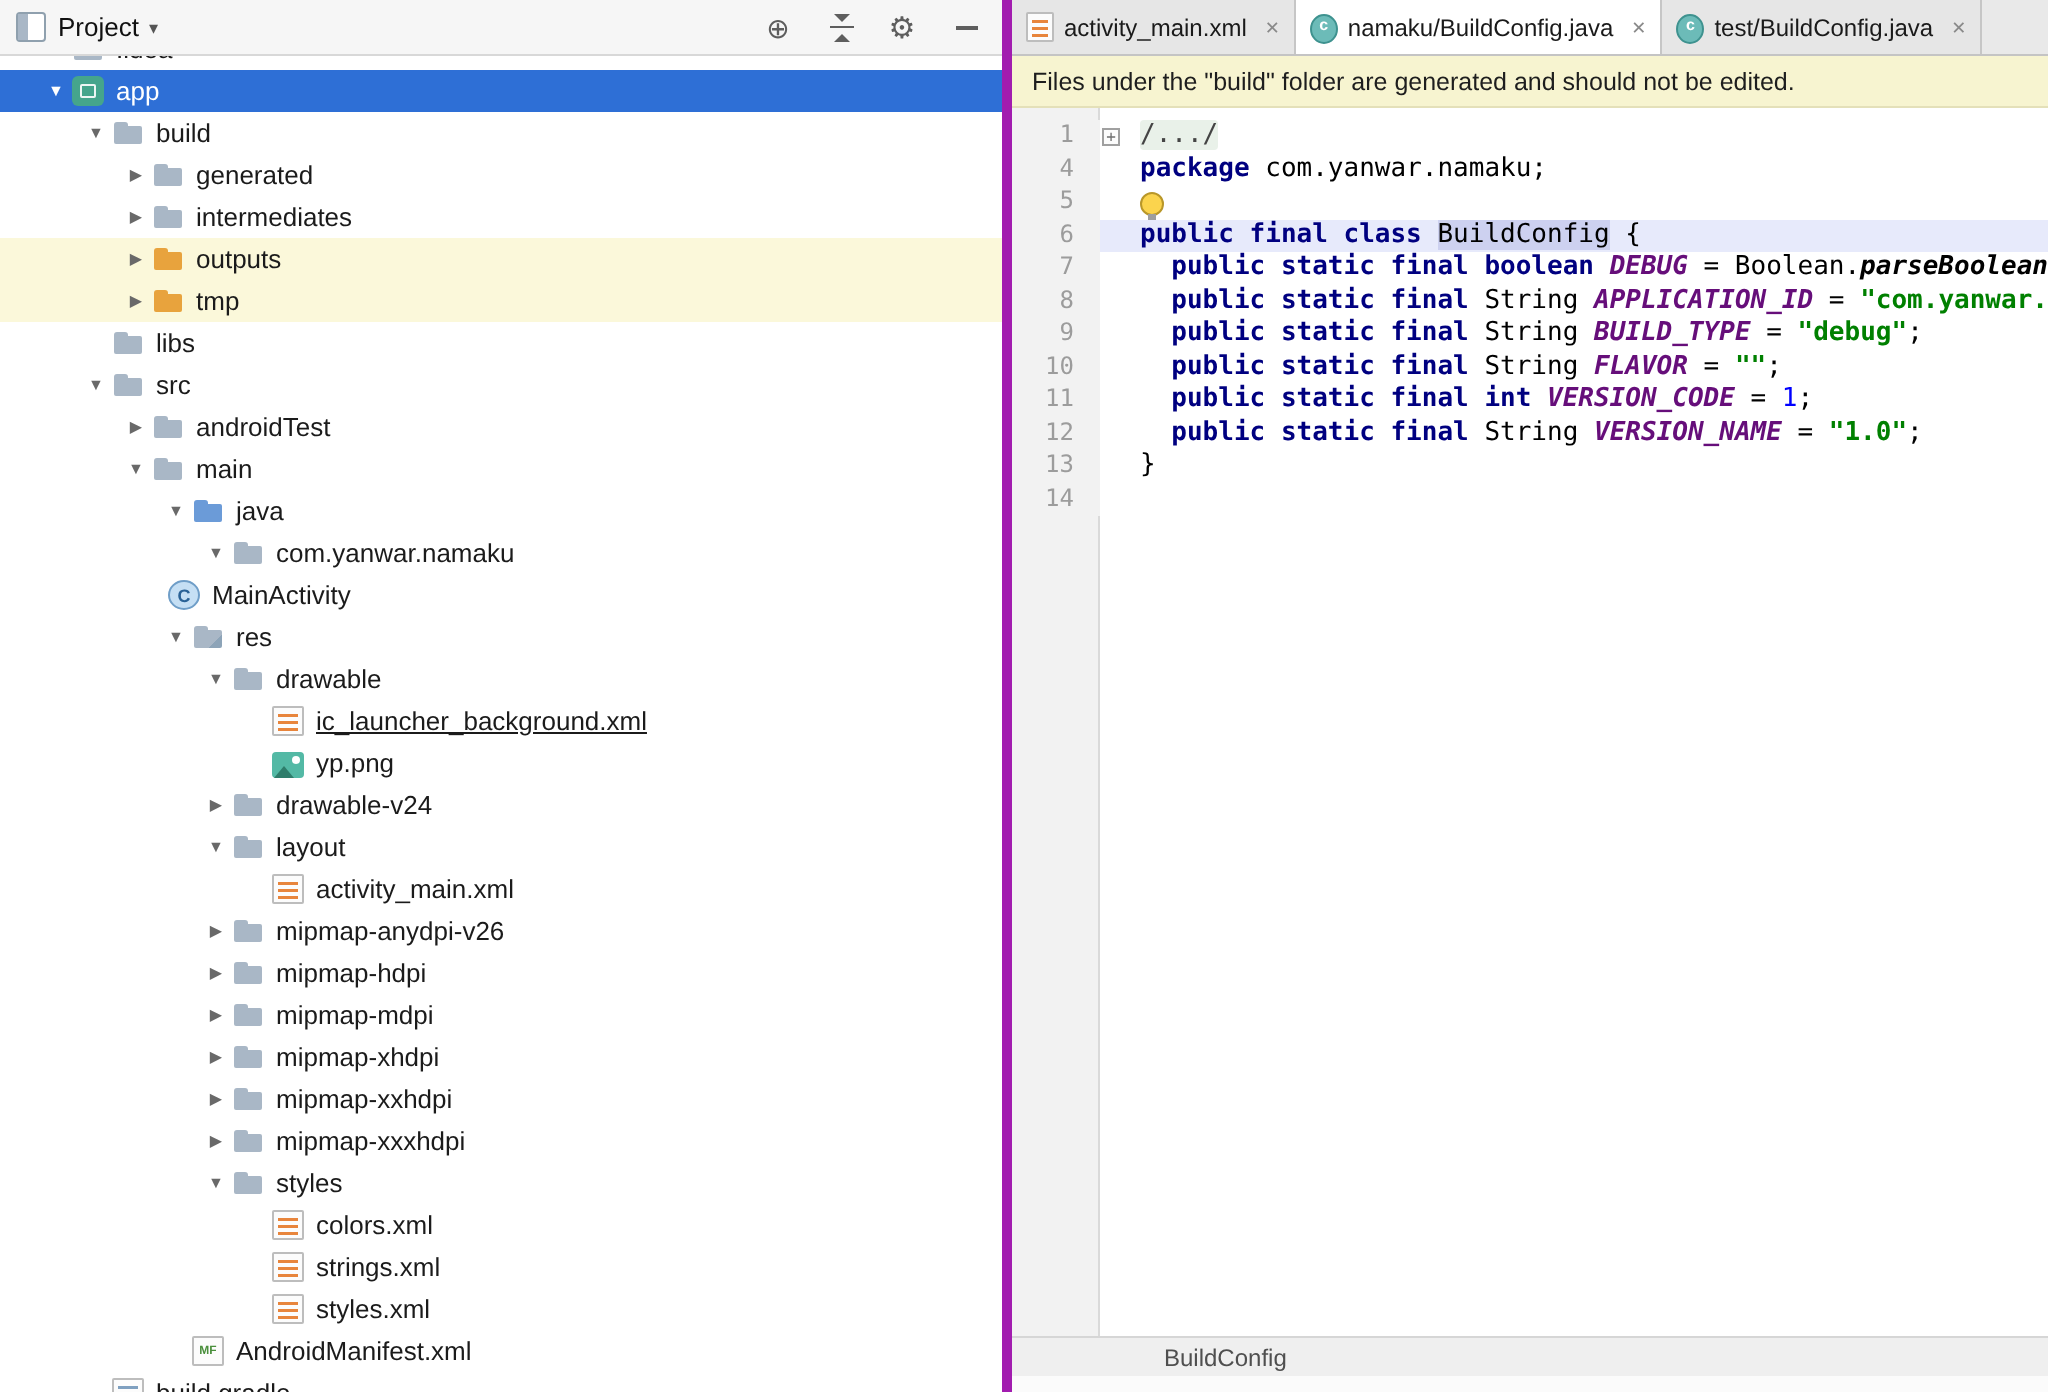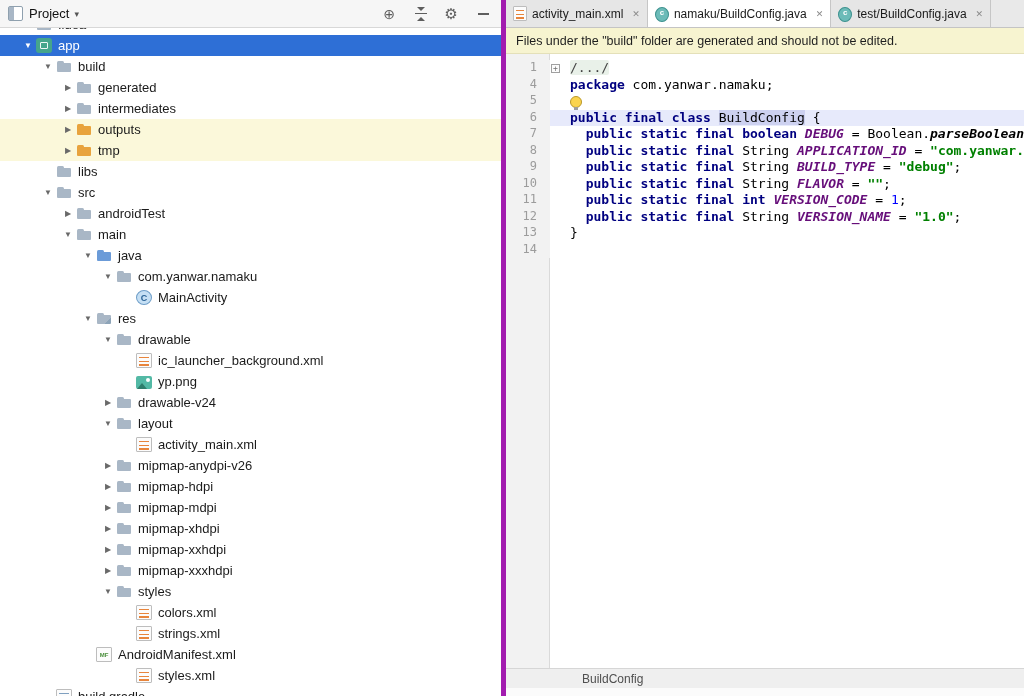--- a/index.html
+++ b/index.html
@@ -167,36 +167,36 @@
         <div class="trow" style="padding-left: 80px;">
           <span class="arrow">▼</span>
           <span class="ti icon-folder src"></span>
           <span class="tlabel">java</span>
         </div>
         <div class="trow" style="padding-left: 100px;">
           <span class="arrow">▼</span>
           <span class="ti icon-folder pkg"></span>
           <span class="tlabel">com.yanwar.namaku</span>
         </div>
-        <div class="trow" style="padding-left: 120px;">
+        <div class="trow" style="padding-left: 68px;">
           <span class="arrow"></span>
           <span class="ti icon-class"></span>
           <span class="tlabel">MainActivity</span>
         </div>
         <div class="trow" style="padding-left: 80px;">
           <span class="arrow">▼</span>
           <span class="ti icon-folder res"></span>
           <span class="tlabel">res</span>
         </div>
         <div class="trow" style="padding-left: 100px;">
           <span class="arrow">▼</span>
           <span class="ti icon-folder"></span>
           <span class="tlabel">drawable</span>
         </div>
-        <div class="trow" style="padding-left: 120px;">
+        <div class="trow" style="padding-left: 120px; text-decoration: underline;">
           <span class="arrow"></span>
           <span class="ti icon-xml"></span>
           <span class="tlabel">ic_launcher_background.xml</span>
         </div>
         <div class="trow" style="padding-left: 120px;">
           <span class="arrow"></span>
           <span class="ti icon-image"></span>
           <span class="tlabel">yp.png</span>
         </div>
         <div class="trow" style="padding-left: 100px;">
@@ -252,29 +252,29 @@
         <div class="trow" style="padding-left: 120px;">
           <span class="arrow"></span>
           <span class="ti icon-xml"></span>
           <span class="tlabel">colors.xml</span>
         </div>
         <div class="trow" style="padding-left: 120px;">
           <span class="arrow"></span>
           <span class="ti icon-xml"></span>
           <span class="tlabel">strings.xml</span>
         </div>
+        <div class="trow" style="padding-left: 120px;">
+          <span class="arrow"></span>
+          <span class="ti icon-xml"></span>
+          <span class="tlabel">styles.xml</span>
+        </div>
         <div class="trow" style="padding-left: 80px;">
           <span class="arrow"></span>
           <span class="ti icon-manifest"></span>
           <span class="tlabel">AndroidManifest.xml</span>
-        </div>
-        <div class="trow" style="padding-left: 120px;">
-          <span class="arrow"></span>
-          <span class="ti icon-xml"></span>
-          <span class="tlabel">styles.xml</span>
         </div>
         <div class="trow" style="padding-left: 40px;">
           <span class="arrow"></span>
           <span class="ti icon-file"></span>
           <span class="tlabel">build.gradle</span>
         </div>
       </div>
   </div>
 
   <div class="rpanel">

